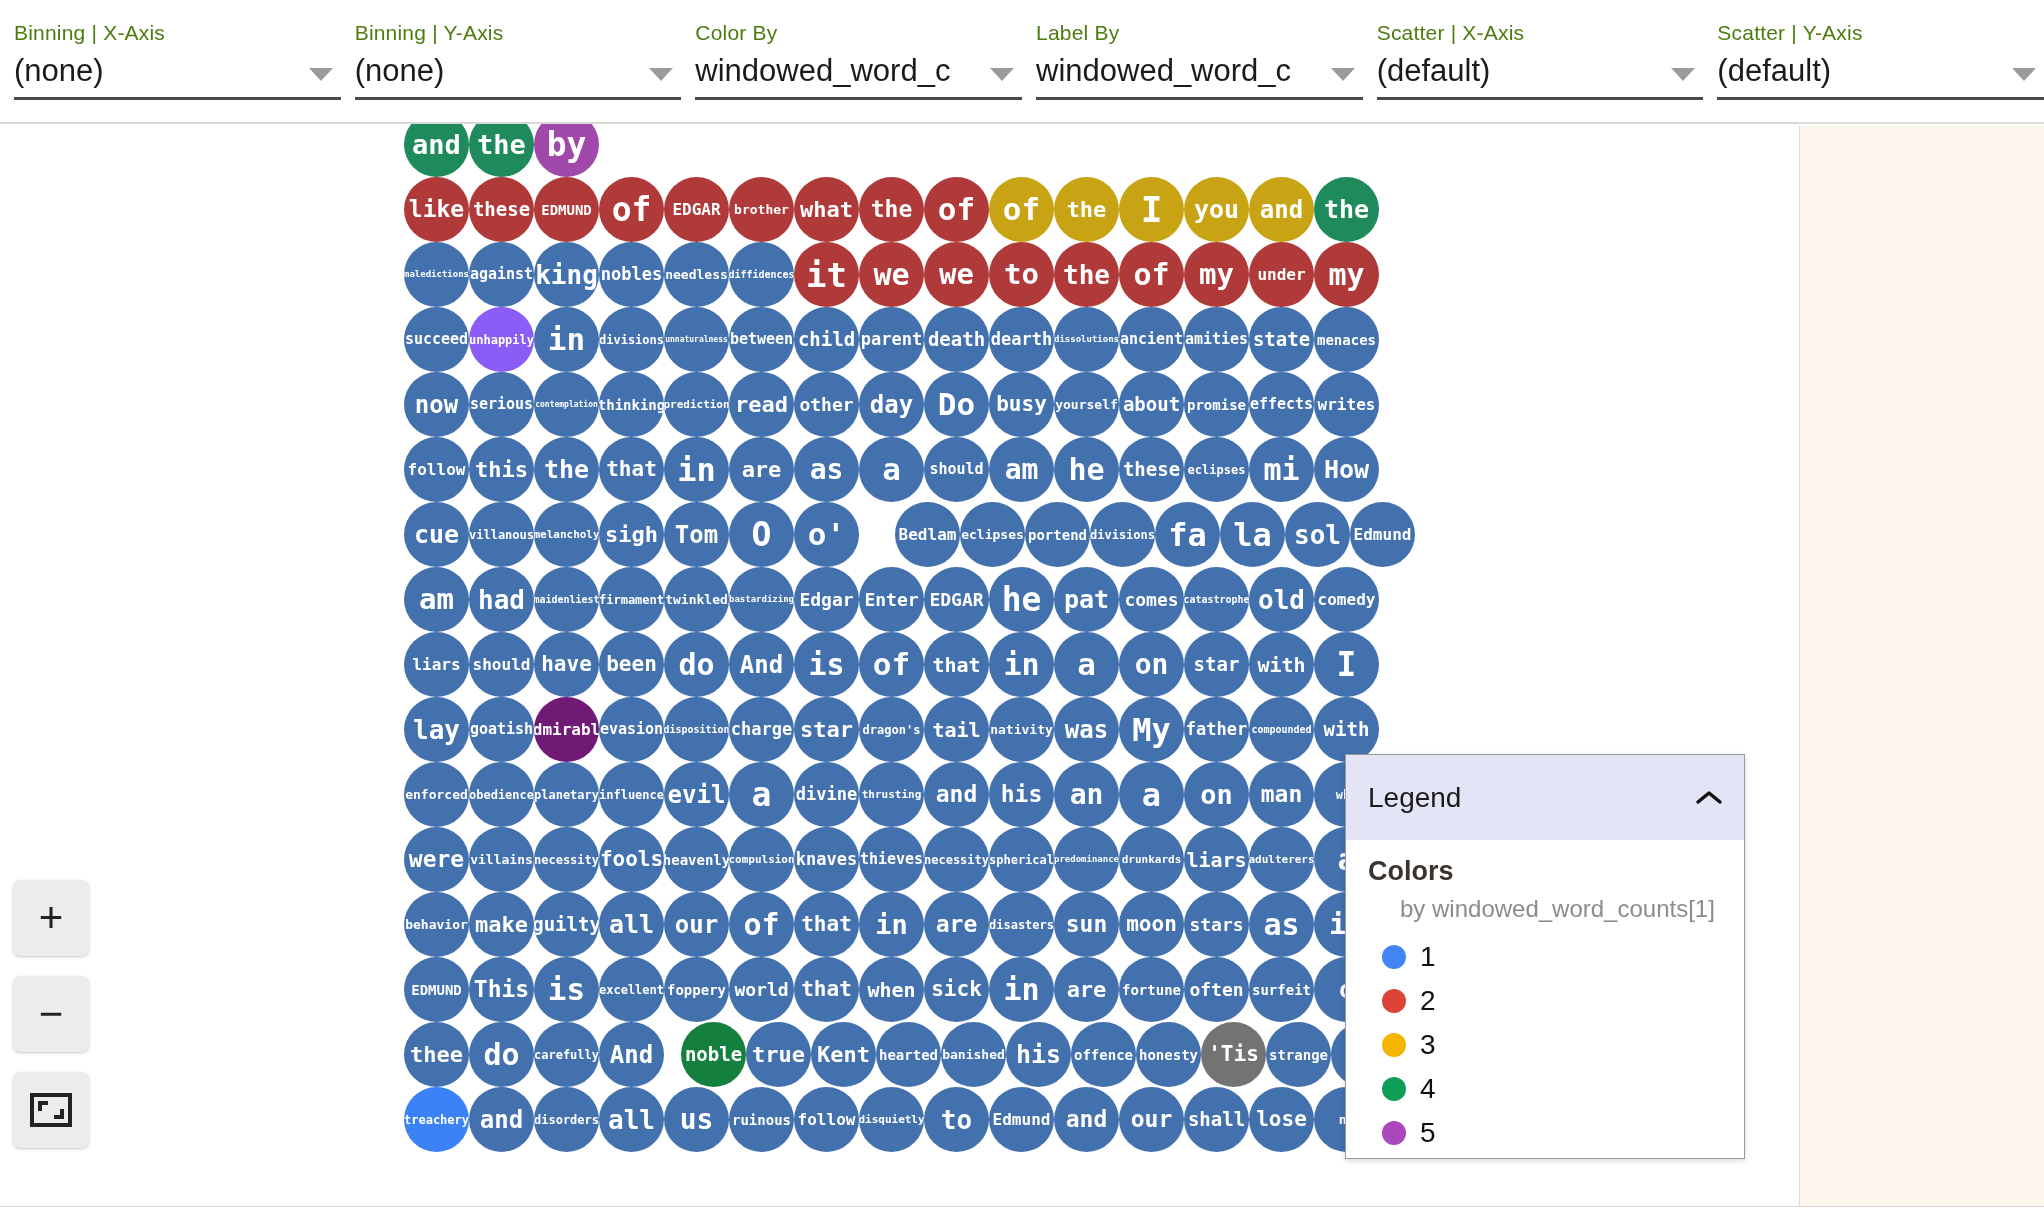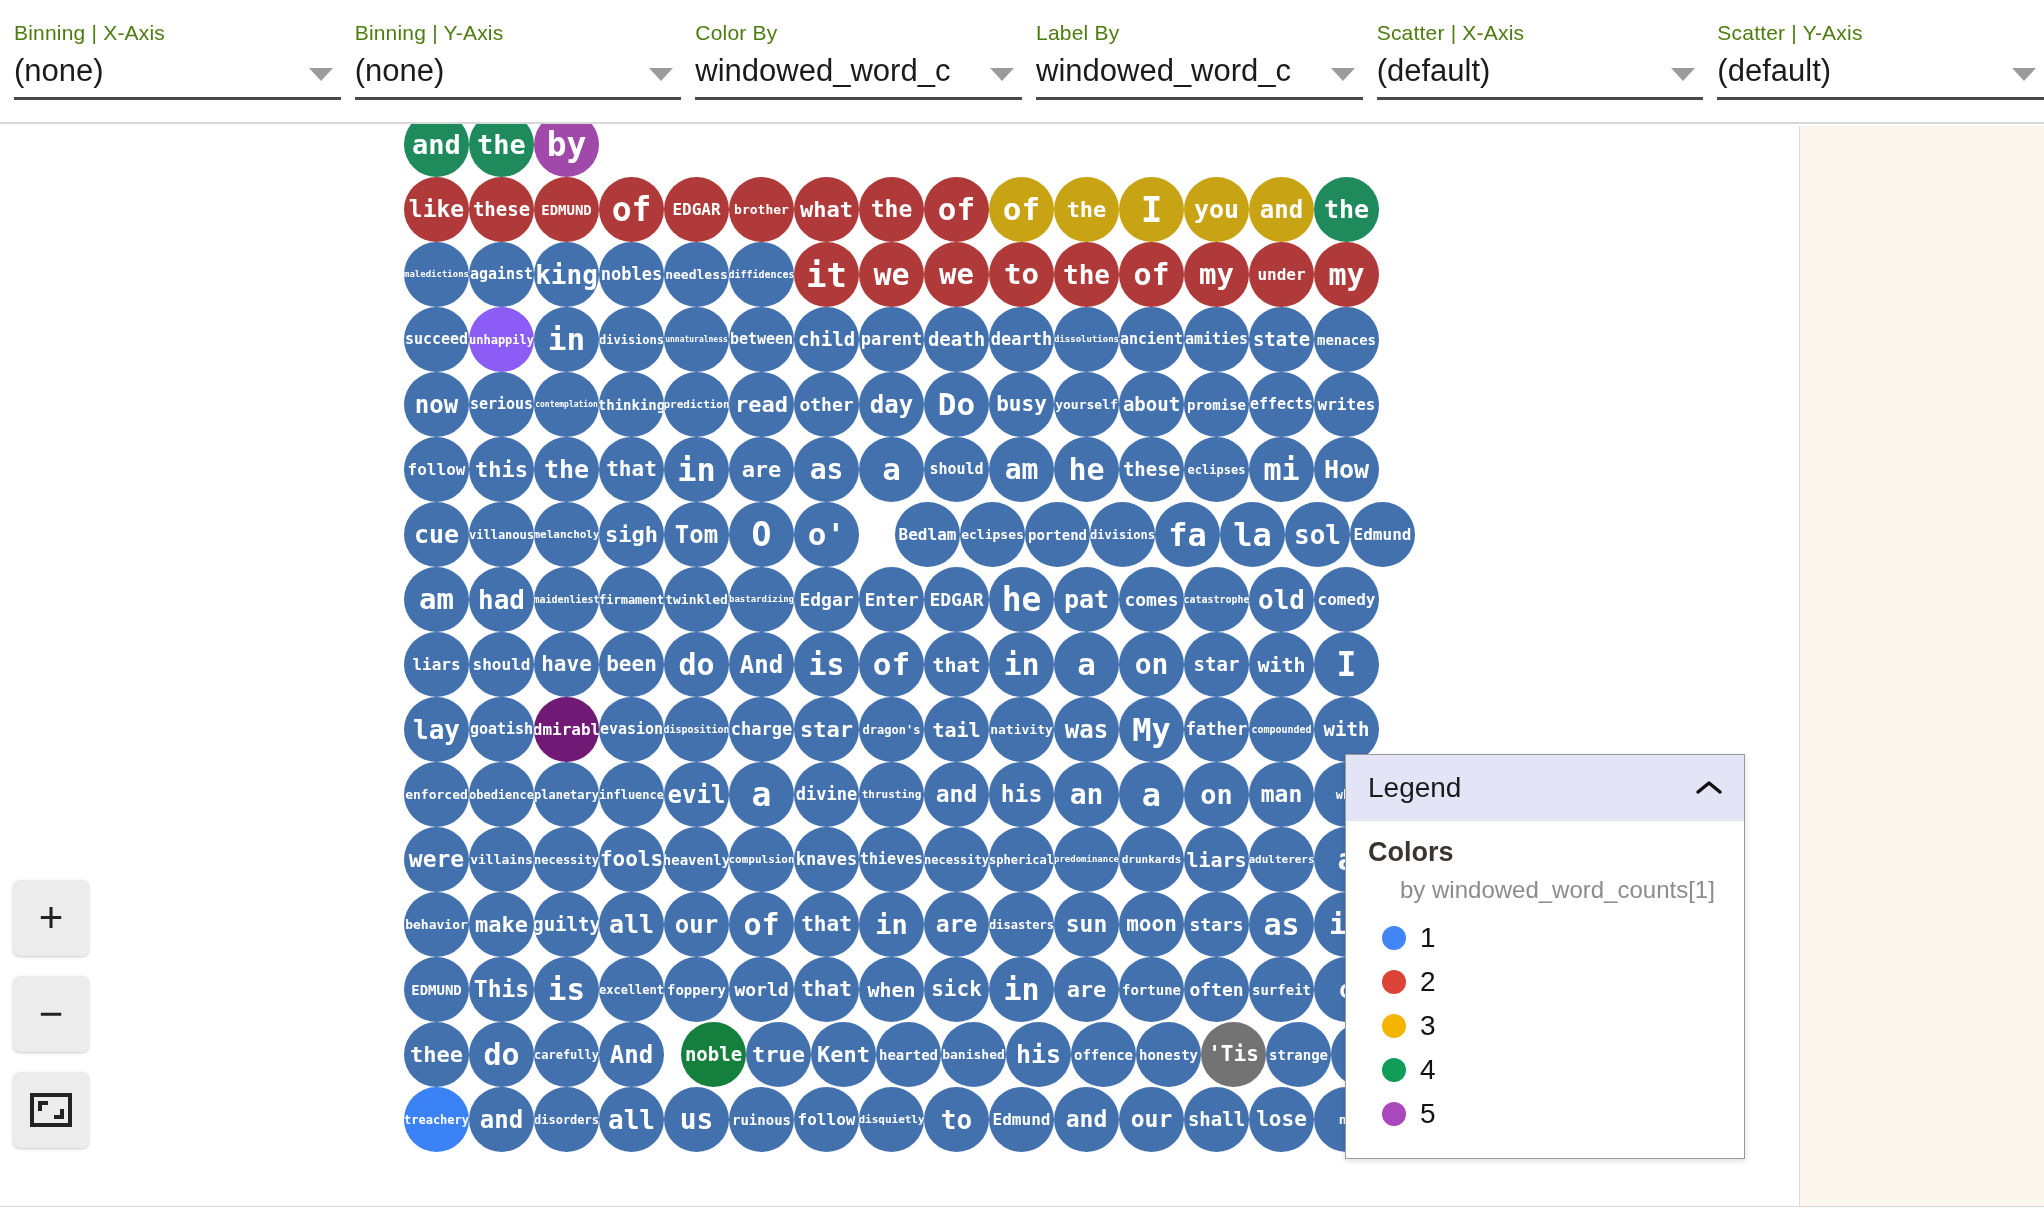--- a/index.html
+++ b/index.html
@@ -134,21 +134,21 @@
   #legend {
     position: absolute;
     left: 1345px; top: 754px;
     width: 400px; height: 405px;
     background: #ffffff;
     border: 1px solid #9a9a9a;
     box-shadow: 0 2px 6px rgba(0,0,0,.14);
     z-index: 40;
   }
   #legend-header {
-    height: 66px;
+    height: 85px;
     background: #e3e4f6;
     display: flex;
     align-items: center;
     justify-content: space-between;
     padding: 0 20px 0 22px;
   }
   #legend-title { font-size: 28px; color: #1b1b1b; }
   #legend-body { padding: 16px 0 0 22px; }
   #legend-section { font-size: 27px; font-weight: bold; color: #3b342e; }
   #legend-sub {

